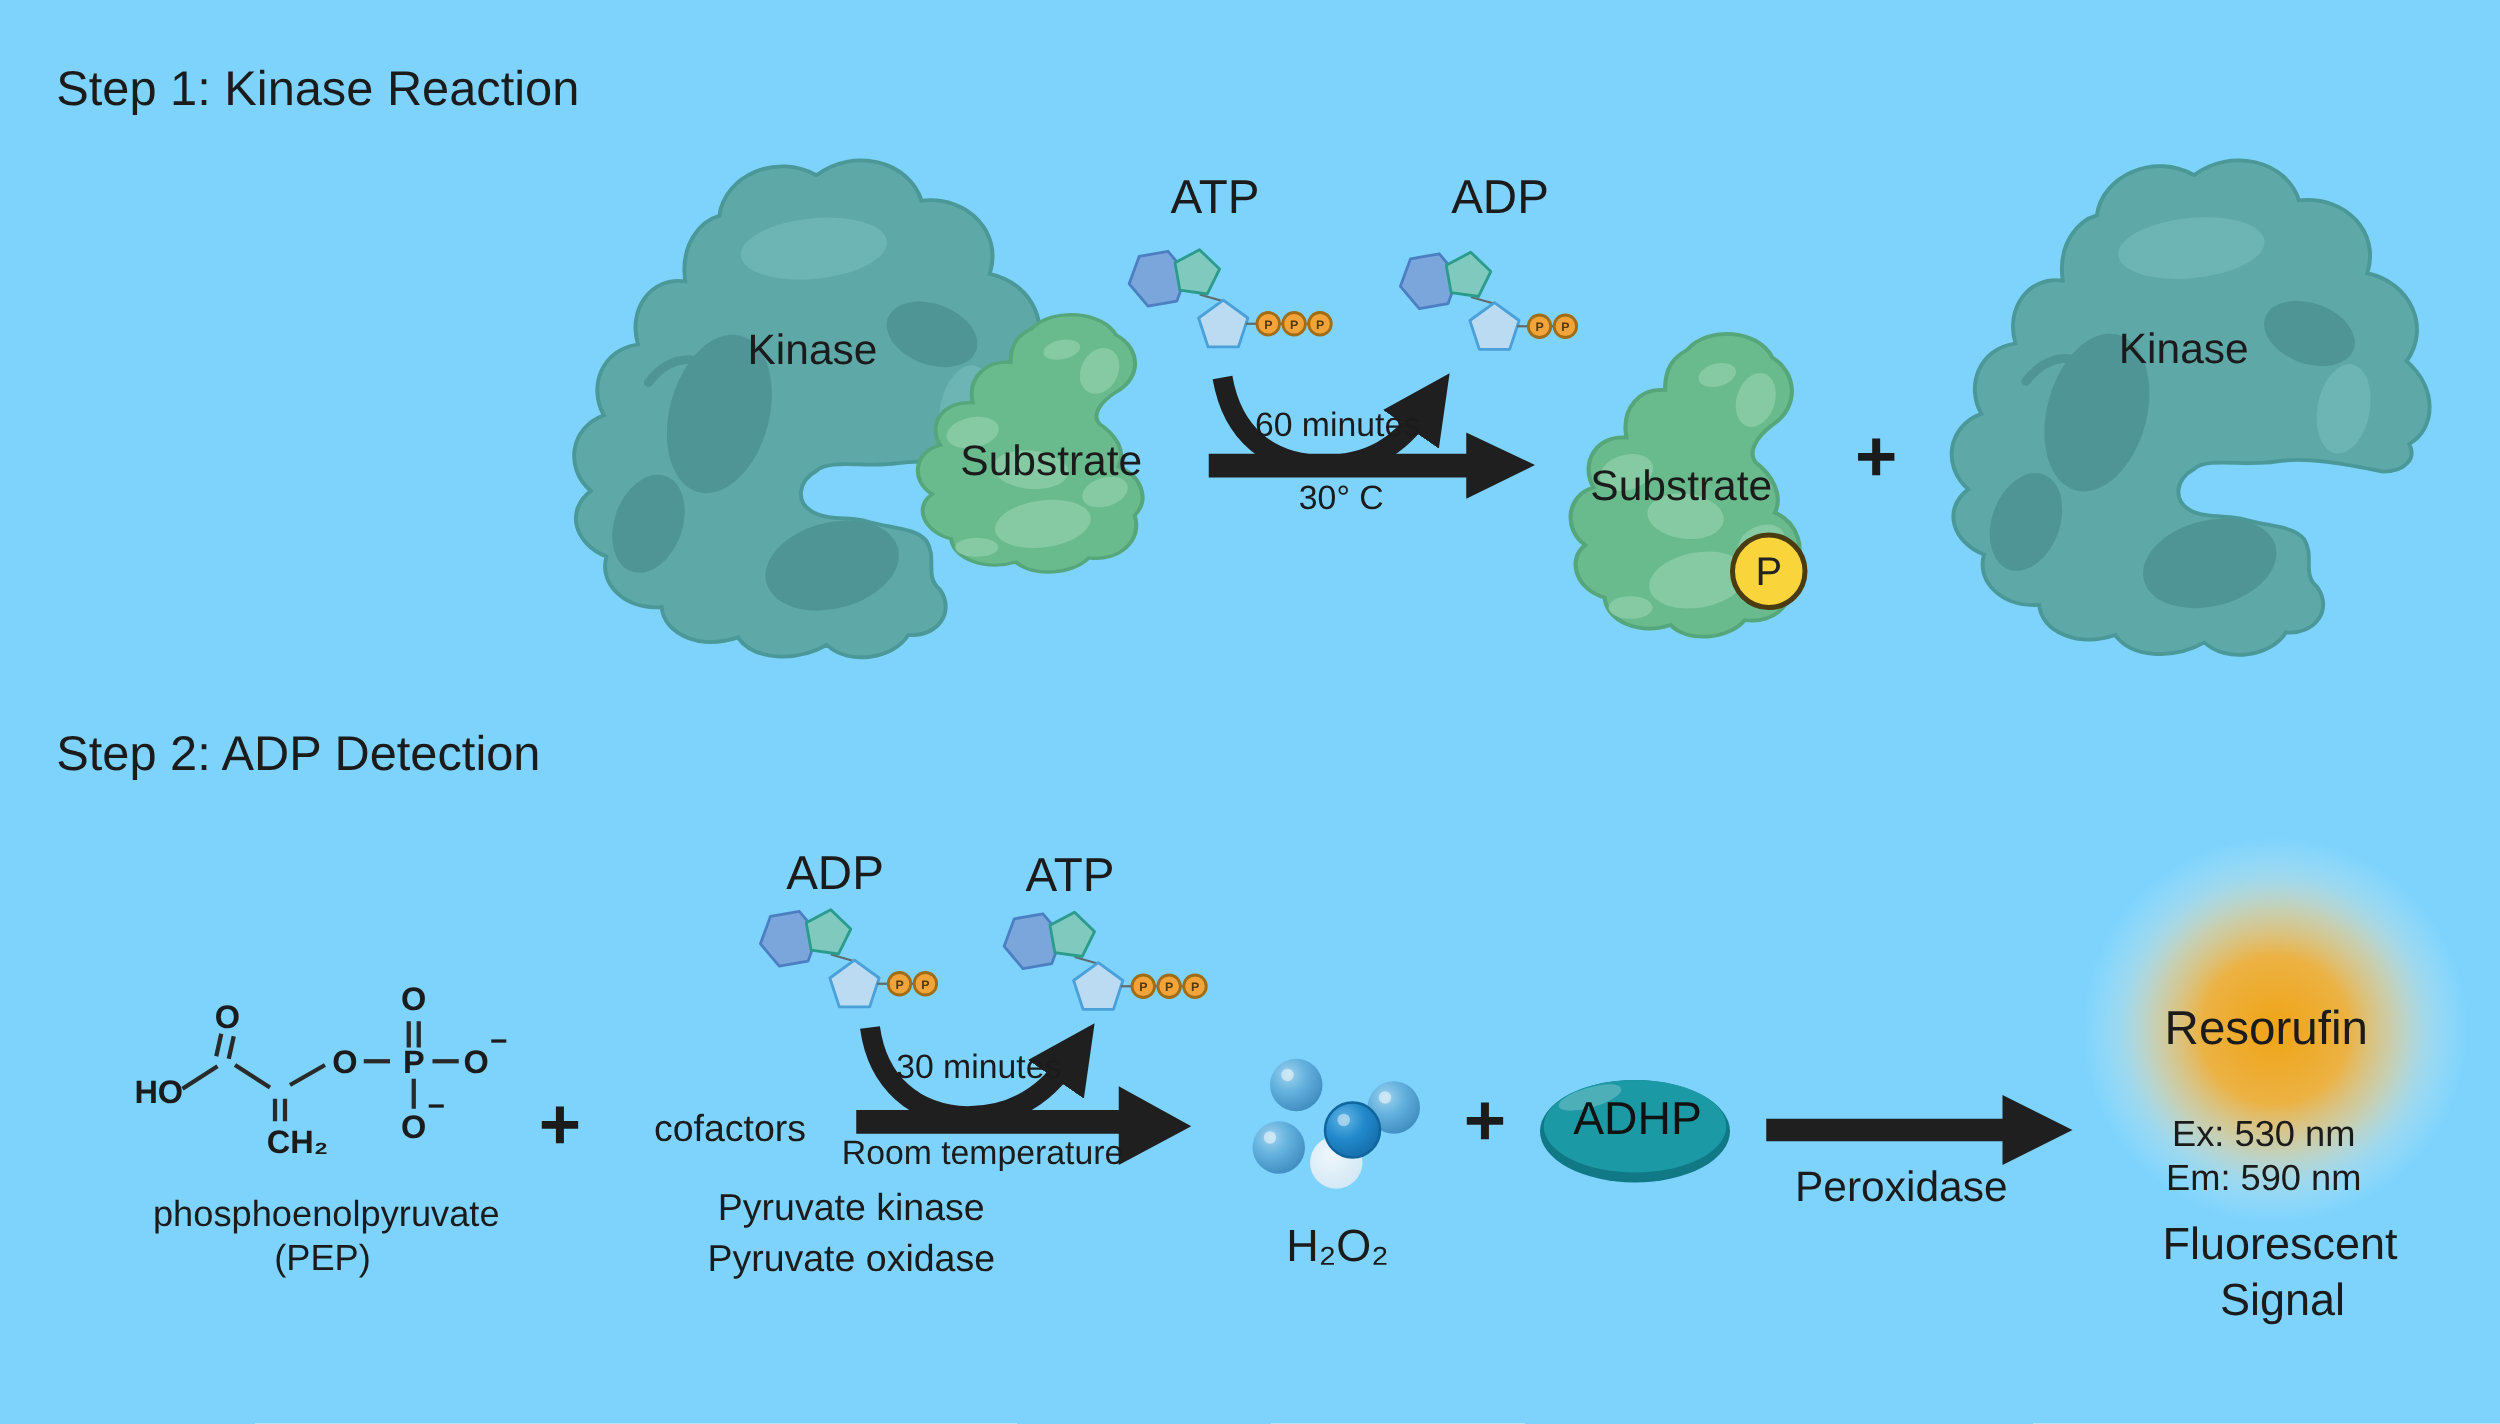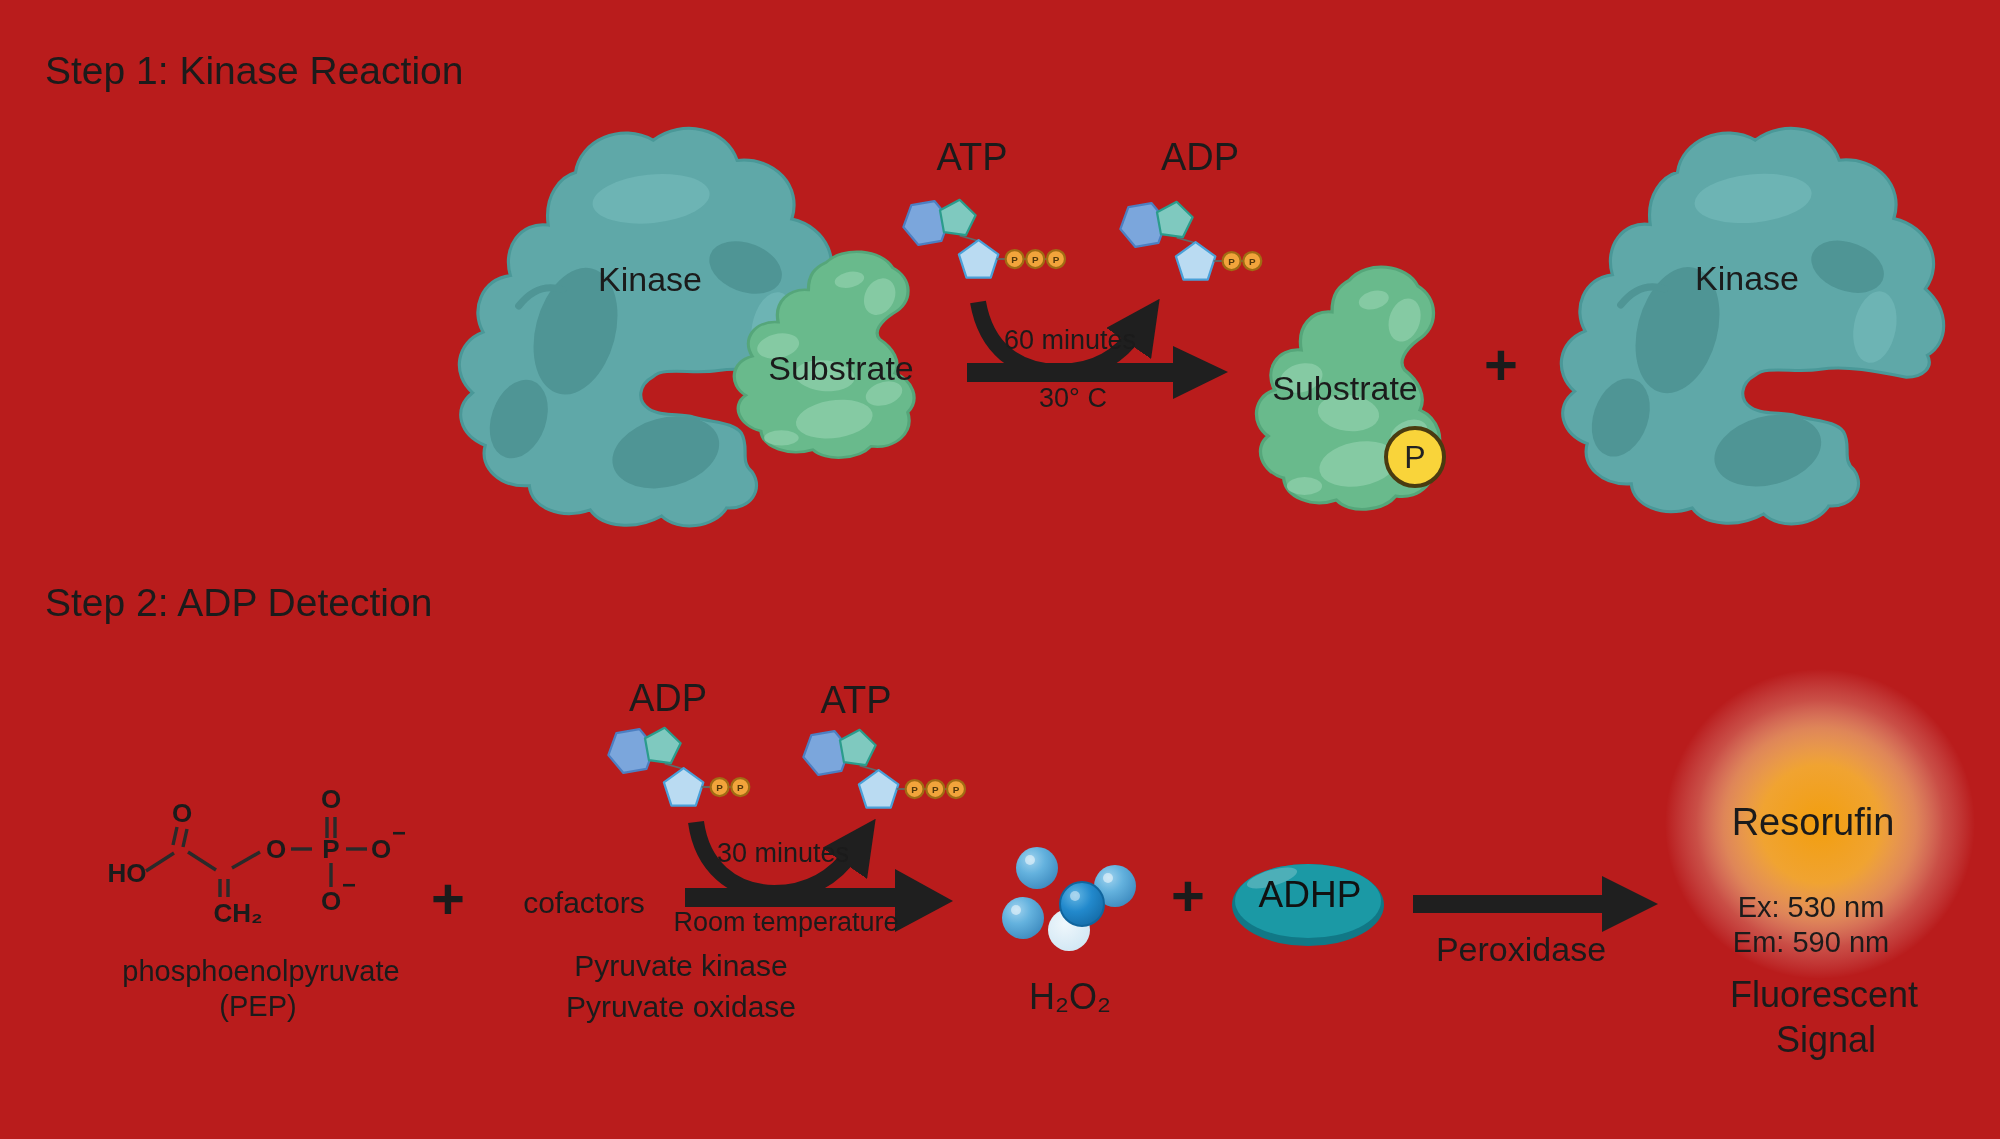--- a/index.html
+++ b/index.html
@@ -1,16 +1,16 @@
 <!DOCTYPE html>
 <html style="--text: #1b1b1b; --arrow: #1f1f1f; --kinase-fill: #5fa8a8; --kinase-edge: #4a9898; --kinase-dark: #4f9595; --kinase-light: #6db4b4; --substrate-fill: #69ba8c; --substrate-edge: #55a67a; --substrate-light: #85caa3; --hexagon-fill: #7ba6dc; --hexagon-edge: #4c7fc2; --pentagon-fill: #7fc9bf; --pentagon-edge: #2b9c8c; --ribose-fill: #badbf2; --ribose-edge: #4aa0d8; --phosphate-fill: #f2a43b; --phosphate-edge: #a06c14; --phospho-group-fill: #f9d43a; --phospho-group-edge: #4a3b10; --adhp-fill: #1b99a5; --adhp-dark: #117886; --glow-orange: #f4a20d; --h2o2-light: #64b2de; --h2o2-dark: #2289cc; --h2o2-pale: #d9ebf6;"><head>
 <meta charset="utf-8">
 <style>
   html,body{margin:0;padding:0;background:#fff;}
-  .canvas{position:relative;width:2000px;height:1139px;background:#b91c1c;overflow:hidden;}
+  .canvas{position:relative;width:2000px;height:1139px;background:#7dd3fc;overflow:hidden;}
   svg{display:block;}
   text{font-family:"Liberation Sans","DejaVu Sans",sans-serif;fill:var(--text,#1b1b1b);}
   .title{font-size:39px;}
   .lbl-blob{font-size:34px;text-anchor:middle;}
   .lbl-mol{font-size:38px;text-anchor:middle;}
   .lbl-sm{font-size:27px;text-anchor:middle;}
   .lbl-md{font-size:30px;text-anchor:middle;}
   .lbl-lg{font-size:36px;text-anchor:middle;}
   .lbl-perox{font-size:34px;text-anchor:middle;}
   .lbl-name{font-size:29px;text-anchor:middle;}

